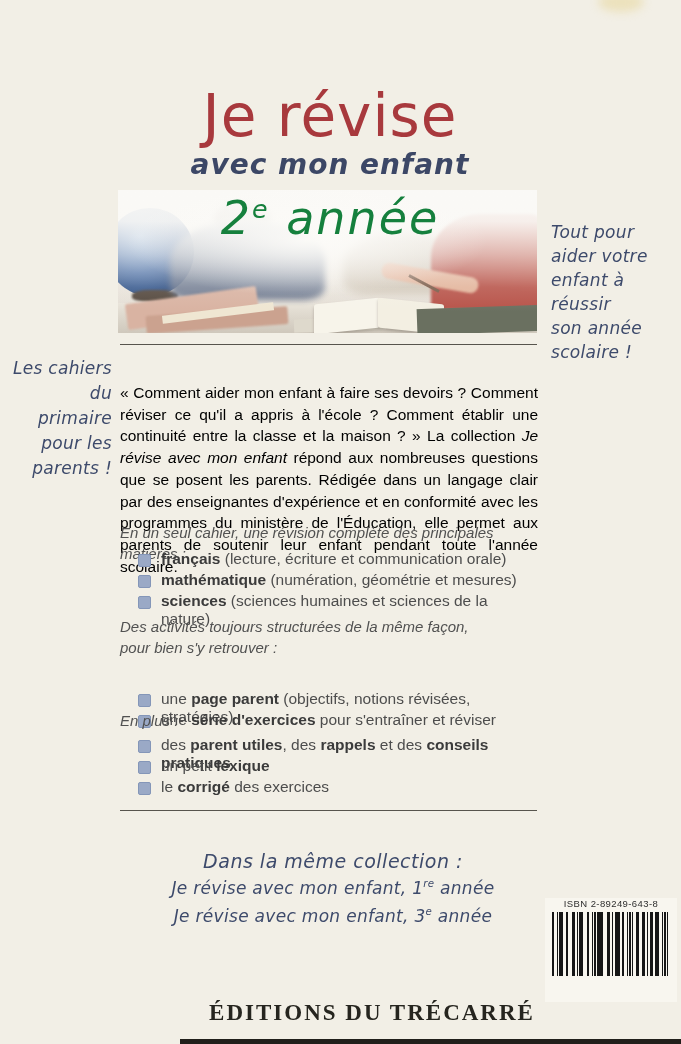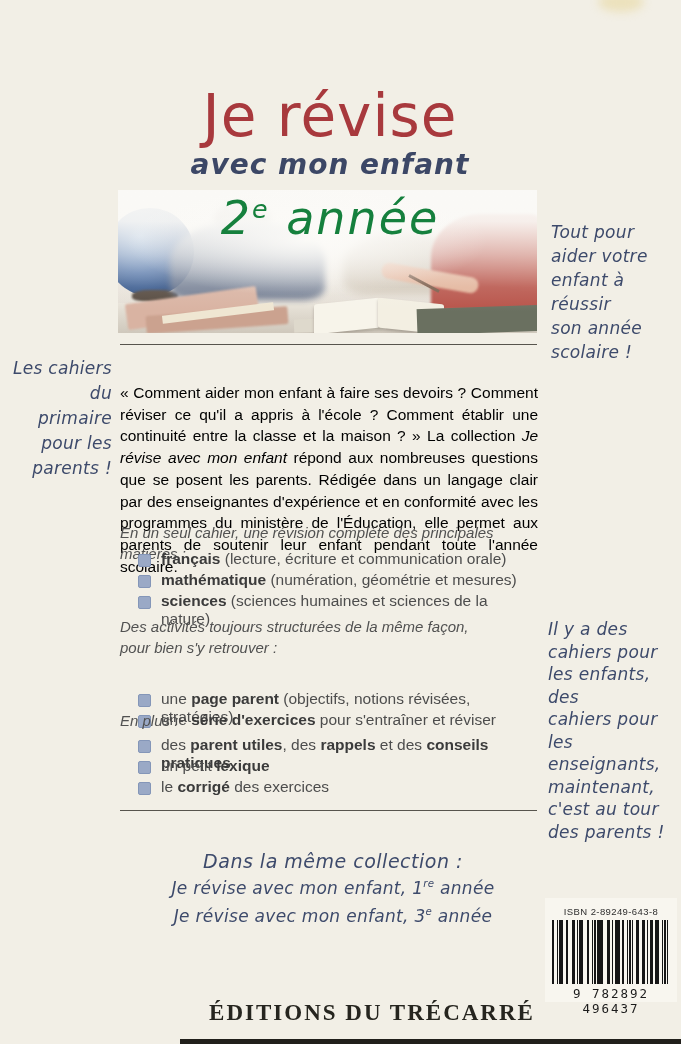--- a/index.html
+++ b/index.html
@@ -101,21 +101,21 @@
   .collection{position:absolute;left:0;top:836px;width:666px;text-align:center;}
   .coll-heading{font-family:"DejaVu Sans",sans-serif;font-style:italic;
     font-size:19px;color:#3d4a6b;letter-spacing:.5px;margin-top:14px;}
   .coll-item{font-family:"DejaVu Sans",sans-serif;font-style:italic;
     font-size:17px;line-height:23px;color:#3d4a6b;letter-spacing:.3px;}
   .coll-item:first-of-type{margin-top:10px;}
   .coll-item sup{font-size:.6em;}
   
   .barcode{position:absolute;left:545px;top:898px;width:132px;height:104px;
     background:#f8f6ef;text-align:center;}
-  .bc-isbn{font-size:9.5px;color:#2e2e2e;letter-spacing:.4px;margin-top:8px;}
+  .bc-isbn{font-size:9.5px;color:#2e2e2e;letter-spacing:.4px;margin-top:0;}
   .bc-bars{margin:3px auto 0;width:118px;height:64px;
     background:
       repeating-linear-gradient(90deg,#161616 0 2px,transparent 2px 7px),
       repeating-linear-gradient(90deg,#161616 0 1px,transparent 1px 5px),
       repeating-linear-gradient(90deg,transparent 0 8px,#161616 8px 11px,transparent 11px 19px);}
   .bc-num{font-family:"DejaVu Sans Mono",monospace;font-size:12.5px;color:#1c1c1c;
     letter-spacing:2px;margin-top:2px;}
   
   .publisher{position:absolute;left:8px;top:1000px;width:672px;text-align:center;
     font-family:"Liberation Serif",serif;font-weight:700;font-size:23px;
@@ -159,28 +159,20 @@
 
   <div class="hand note-right-top">Tout pour
 aider votre
 enfant à réussir
 son année
 scolaire !</div>
   <div class="hand note-left">Les cahiers
 du primaire
 pour les
 parents !</div>
-  <div class="hand note-right-bottom">Il y a des
-cahiers pour
-les enfants, des
-cahiers pour les
-enseignants,
-maintenant,
-c'est au tour
-des parents !</div>
 
   <div class="rule rule-top"></div>
 
   <div class="intro"><span>« Comment aider mon enfant à faire ses devoirs ? Comment réviser ce qu'il a appris à l'école ? Comment établir une continuité entre la classe et la maison ? » La collection </span><span class="seg-i">Je révise avec mon enfant</span><span> répond aux nombreuses questions que se posent les parents. Rédigée dans un langage clair par des enseignantes d'expérience et en conformité avec les programmes du ministère de l'Éducation, elle permet aux parents de soutenir leur enfant pendant toute l'année scolaire.</span></div>
 
   <div class="lead lead1">En un seul cahier, une révision complète des principales matières :</div>
   <div class="blist blist1">
     <div class="brow">
         <span class="bsq"></span>
         <span><span class="seg-b">français</span><span> (lecture, écriture et communication orale)</span></span>
@@ -228,19 +220,18 @@
 
   <div class="collection">
     <div class="coll-heading">Dans la même collection :</div>
     <div class="coll-item"><span>Je révise avec mon enfant, 1</span><sup>re</sup><span> année</span></div>
     <div class="coll-item"><span>Je révise avec mon enfant, 3</span><sup>e</sup><span> année</span></div>
   </div>
 
   <div class="barcode">
     <div class="bc-isbn">ISBN 2-89249-643-8</div>
     <div class="bc-bars"></div>
-    <div class="bc-num">9 782892 496437</div>
   </div>
 
   <div class="publisher">ÉDITIONS DU TRÉCARRÉ</div>
   <div class="bottom-strip"></div>
 
 </div>
 
 </body></html>

